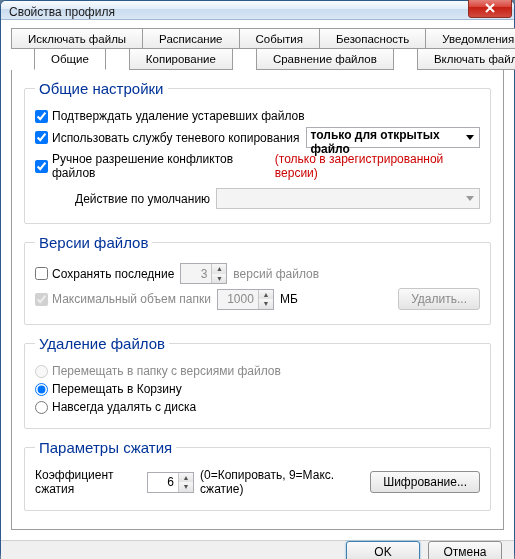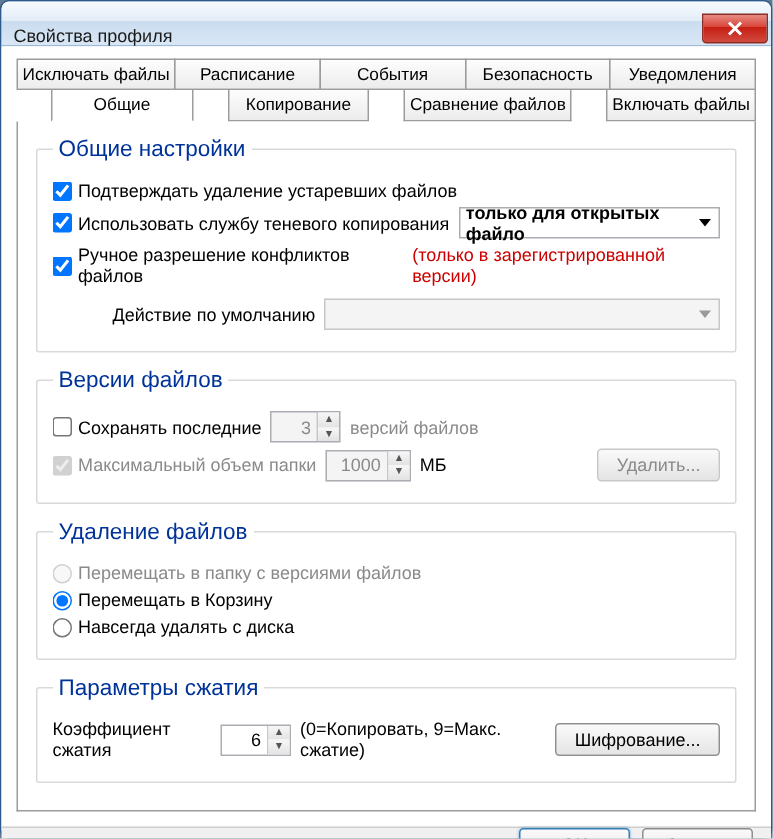--- a/index.html
+++ b/index.html
@@ -21,21 +21,21 @@
     box-shadow: 0 0 10px rgba(0,0,0,0.4);
     display: flex;
     flex-direction: column;
   }
   .titlebar {
     height: 30px;
     background: linear-gradient(to bottom, #f7fbff 0%, #e2ecf7 45%, #cadcef 46%, #d9e7f5 100%);
     border-bottom: 1px solid #9fb9d4;
     display: flex;
     align-items: center;
-    padding: 16px 2px 0 8px;
+    padding: 4px 2px 0 8px;
     border-radius: 5px 5px 0 0;
     color: #1a1a1a;
   }
   .titlebar .title { flex: 1; white-space: nowrap; overflow: hidden; text-overflow: ellipsis; padding-right: 8px;}
   .close-btn {
     width: 44px;
     height: 20px;
     background: linear-gradient(to bottom, #e68a82 0%, #d9443a 45%, #c61e12 46%, #d14a3f 100%);
     border: 1px solid #8a2e26;
     border-radius: 0 0 3px 3px;
@@ -62,21 +62,21 @@
   .tab {
     flex: 1;
     height: 21px;
     border: 1px solid #9c9c9c;
     background: linear-gradient(to bottom, #fdfdfd, #ececec);
     display: flex;
     align-items: center;
     justify-content: center;
     font-size: 11.5px;
     margin-left: -1px;
-    padding: 0 3px;
+    padding: 0 16px;
     white-space: nowrap;
     cursor: default;
   }
   .tab-row .tab:first-child { margin-left: 0; }
   .tab-row.bottom .tab {
     border-top: none;
     margin-left: 23px;
   }
   .tab.active {
     background: #fff;
@@ -113,21 +113,20 @@
     width: 13px; height: 13px;
     margin: 0 4px 0 0;
   }
   .dropdown, .textbox {
     height: 21px;
     border: 1px solid #abadb3;
     background: #fff;
     padding: 0 18px 0 4px;
     font-size: 12px;
     display: flex;
-    align-items: center;
     position: relative;
     color: #000;
   }
   .dropdown::after {
     content: "";
     position: absolute;
     right: 5px;
     top: 7px;
     border-left: 4px solid transparent;
     border-right: 4px solid transparent;

